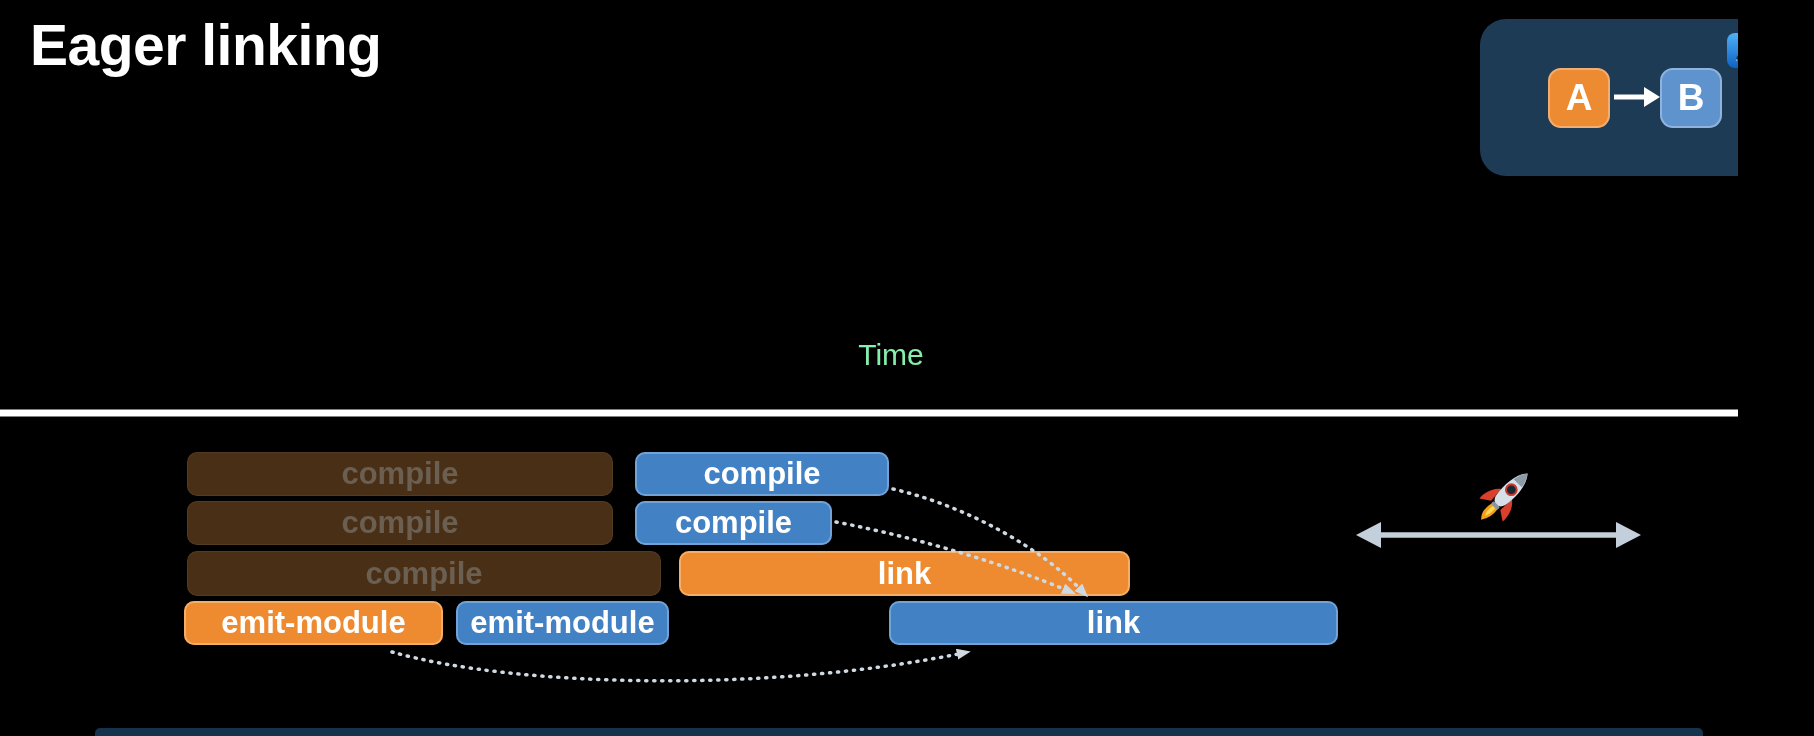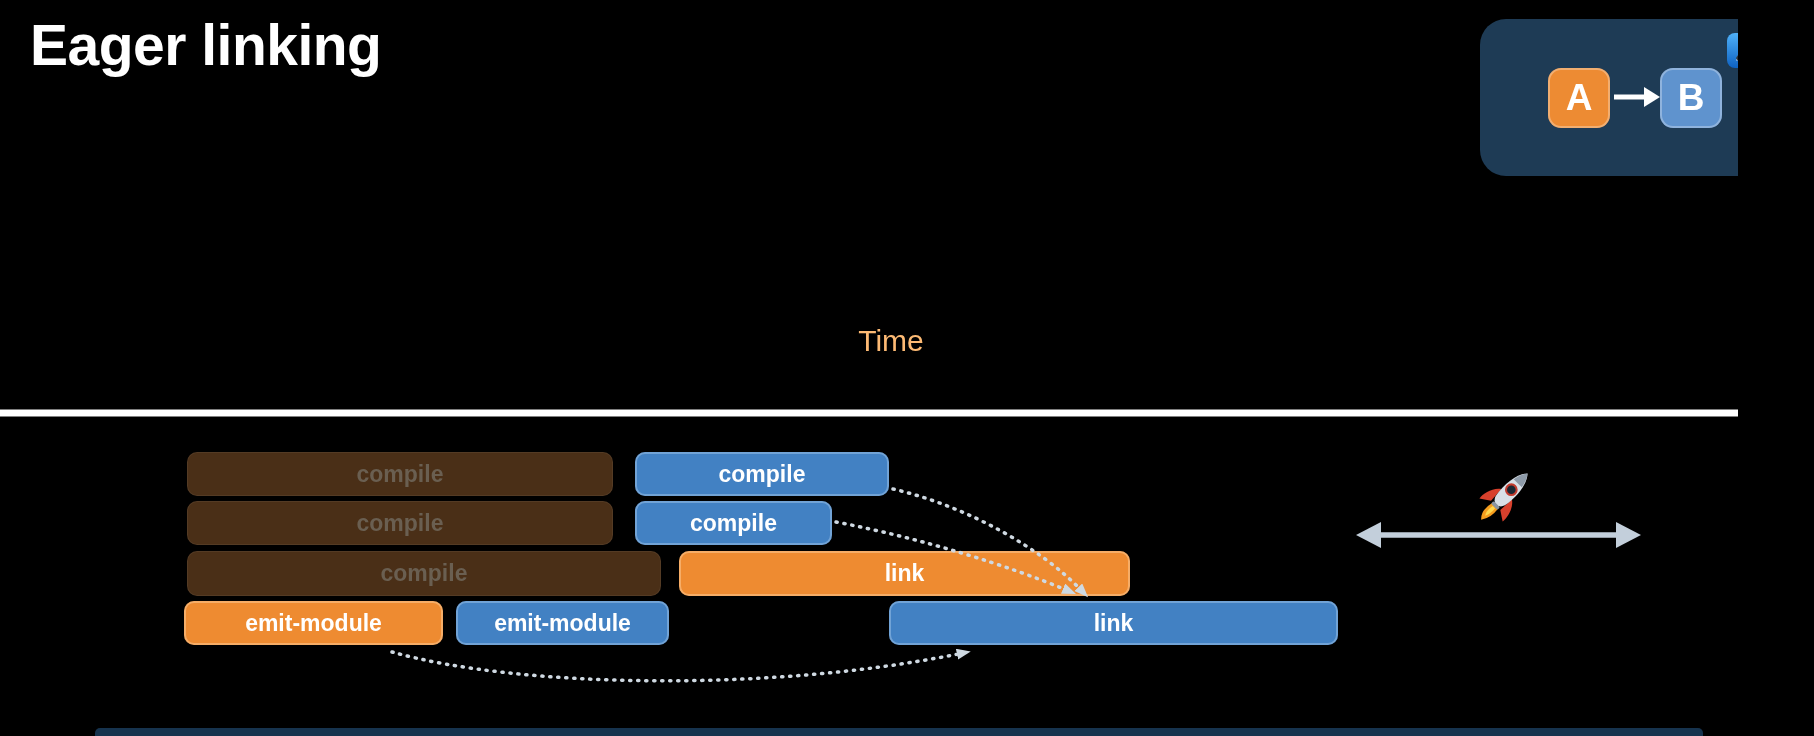--- a/index.html
+++ b/index.html
@@ -12,26 +12,26 @@
          background:#1e3b55;border-radius:26px;}
   .module-box{position:absolute;width:62px;height:60px;border-radius:13px;
          display:flex;align-items:center;justify-content:center;
          font-size:37px;font-weight:700;color:#fff;
          box-shadow:inset 0 0 0 2px rgba(255,255,255,0.30);}
   .module-a{left:68px;top:49px;background:#ed8b33;}
   .module-b{left:180px;top:49px;background:#5f93ce;}
   .badge-arrow{position:absolute;left:134px;top:65px;}
   .xcode-icon{position:absolute;left:247px;top:14px;overflow:visible;}
   
-  .time-label{position:absolute;left:891px;top:324px;transform:translateX(-50%);
-         font-size:30px;font-weight:500;color:#fdba74;}
+  .time-label{position:absolute;left:891px;top:338px;transform:translateX(-50%);
+         font-size:30px;font-weight:500;color:#86efac;}
   .overlay{position:absolute;left:0;top:0;width:1814px;height:736px;pointer-events:none;}
   
   .bar{position:absolute;border-radius:10px;display:flex;align-items:center;
-       justify-content:center;font-size:23px;font-weight:700;box-sizing:border-box;}
+       justify-content:center;font-size:31px;font-weight:700;box-sizing:border-box;}
   .bar.dimmed{background:#4a2f17;color:#6a5f51;box-shadow:inset 0 0 0 1px rgba(255,255,255,0.06);}
   .bar.blue{background:#4281c3;color:#ffffff;box-shadow:inset 0 0 0 2px rgba(170,205,238,0.45);}
   .bar.orange{background:#ee8b31;color:#ffffff;box-shadow:inset 0 0 0 2px rgba(255,215,170,0.45);}
   
   .bottom-bar{position:absolute;left:95px;top:728px;width:1608px;height:8px;
        background:#16334e;border-radius:5px 5px 0 0;}
 </style>
 </head>
 <body>
 

